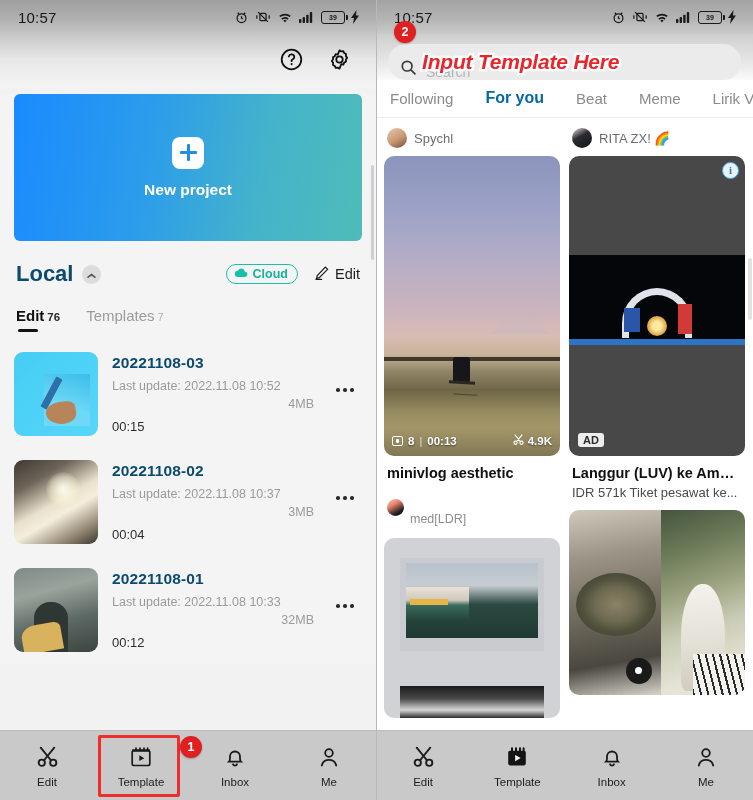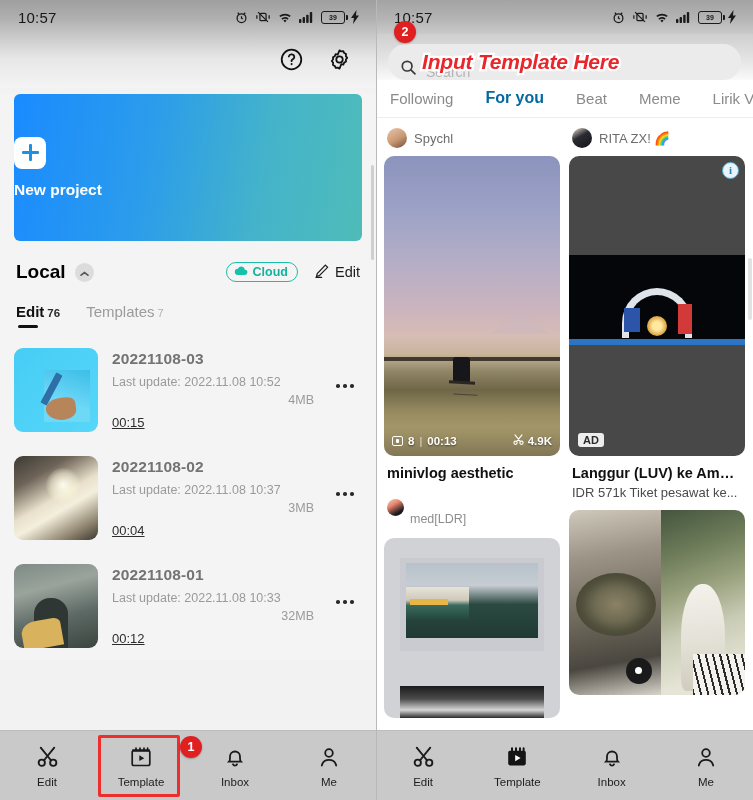--- a/index.html
+++ b/index.html
@@ -50,39 +50,39 @@
     gap: 18px; padding-right: 22px;
     background: linear-gradient(180deg, #c6c6c6 0%, #e7e7e7 45%, #f4f4f4 100%);
   }
   .icon-btn { width: 30px; height: 30px; display: flex; align-items: center; justify-content: center; }
 
   
   .left-body { padding: 0 14px; background: #f4f4f4; }
   .new-project {
     margin-top: 6px; height: 147px; border-radius: 6px;
     background: linear-gradient(100deg, #1a8bff 0%, #2b9ceb 38%, #45b4c9 72%, #4fbcb9 100%);
-    display: flex; flex-direction: column; justify-content: center;
+    display: flex; flex-direction: column; align-items: center; justify-content: center;
     gap: 12px;
   }
   .np-plus {
     width: 32px; height: 32px; background: #fff; border-radius: 8px;
     display: flex; align-items: center; justify-content: center;
   }
   .np-plus:before, .np-plus:after {
     content: ""; position: absolute; background: #1f8fe0; border-radius: 1px;
   }
   .np-plus:before { width: 17px; height: 3px; }
   .np-plus:after  { width: 3px; height: 17px; }
   .np-label { color: #fff; font-size: 15.5px; font-weight: 700; }
 
   
   .local-row {
     display: flex; align-items: center; margin-top: 20px; padding: 0 2px;
   }
-  .local-title { font-size: 19px; font-weight: 700; color: #000000; }
+  .local-title { font-size: 22px; font-weight: 700; color: #0c4a6e; }
   .collapse-chip {
     width: 19px; height: 19px; border-radius: 50%; background: #dcdcdc;
     margin-left: 9px; display: flex; align-items: center; justify-content: center;
   }
   .local-actions { margin-left: auto; display: flex; align-items: center; gap: 16px; }
   .cloud-pill {
     display: flex; align-items: center; gap: 5px;
     border: 1.3px solid #17c0a8; border-radius: 11px;
     padding: 2px 9px 2px 7px;
   }
@@ -100,24 +100,24 @@
   .ltab.active:after {
     content: ""; position: absolute; left: 2px; bottom: 0;
     width: 20px; height: 3px; background: #111; border-radius: 2px;
   }
 
   
   .proj-list { margin-top: 8px; }
   .proj-row { display: flex; align-items: flex-start; padding: 12px 0 12px 0; gap: 14px; }
   .proj-thumb { width: 84px; height: 84px; border-radius: 9px; flex: 0 0 84px; overflow: hidden; position: relative; }
   .proj-meta { flex: 1; padding-top: 2px; }
-  .p-name { font-size: 15.5px; color: #737373; font-weight: 700; letter-spacing: .1px; }
+  .p-name { font-size: 15.5px; color: #0c4a6e; font-weight: 700; letter-spacing: .1px; }
   .p-sub  { font-size: 12.5px; color: #9a9a9a; margin-top: 7px; }
   .p-size { font-size: 12.5px; color: #9a9a9a; margin-top: 4px; text-align: right; }
-  .p-dur  { font-size: 13px; color: #2d2d2d; margin-top: 8px; text-decoration: underline; }
+  .p-dur  { font-size: 13px; color: #2d2d2d; margin-top: 8px; }
   .p-more { width: 34px; display: flex; align-items: center; justify-content: center; padding-top: 36px; }
   .dots { display: flex; gap: 3.5px; }
   .dots i { width: 3.6px; height: 3.6px; border-radius: 50%; background: #2a2a2a; display: block; }
 
   
   .th-pencil { background: linear-gradient(135deg, #46cdf5 0%, #4fd2f7 55%, #57d6f8 100%); }
   .th-pencil .pnc {
     position: absolute; right: 8px; bottom: 10px; width: 46px; height: 52px;
     background: linear-gradient(200deg, #3cbde8 0%, #6ed8f7 60%);
   }

